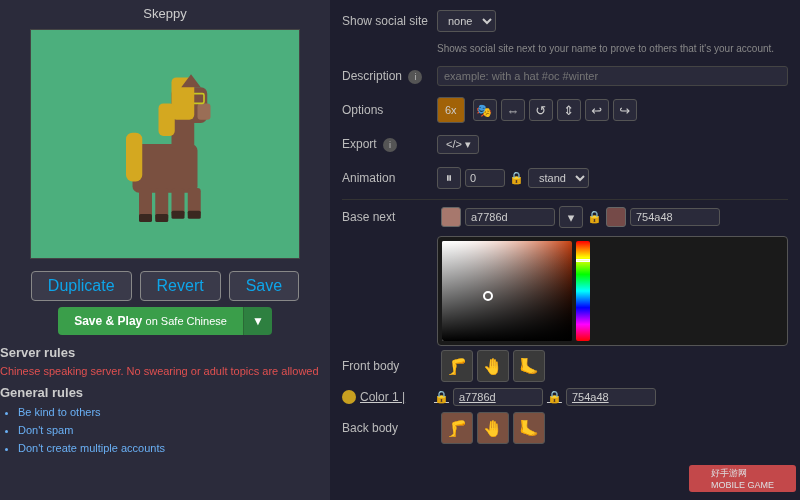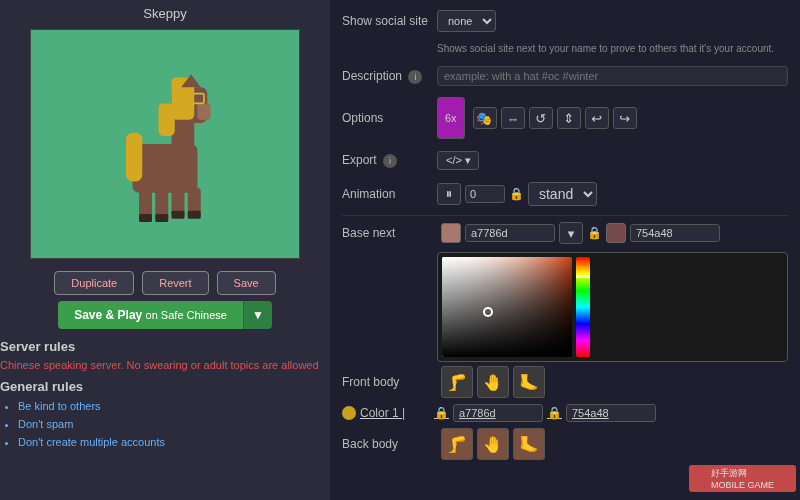--- a/index.html
+++ b/index.html
@@ -56,22 +56,22 @@
       display: flex;
       gap: 8px;
       margin: 8px 0 6px 0;
     }
 
     .btn {
       padding: 5px 16px;
       border-radius: 4px;
       border: 1px solid #888;
       background: #3a3a4a;
-      color: #fca5a5;
-      font-size: 11px;
+      color: #0ea5e9;
+      font-size: 16px;
       cursor: pointer;
     }
 
     .save-play-row {
       display: flex;
       align-items: center;
       gap: 0;
       margin-bottom: 10px;
     }
 
@@ -204,25 +204,25 @@
       padding-left: 95px;
     }
 
     .options-icons {
       display: flex;
       gap: 4px;
       align-items: center;
     }
 
     .options-badge {
-      background: #a21caf;
-      border: 1px solid #555;
-      color: #ccc;
-      font-size: 11px;
-      padding: 14px 7px;
+      background: #a16207;
+      border: 1px solid #555;
+      color: #ccc;
+      font-size: 11px;
+      padding: 6px 7px;
       border-radius: 3px;
       margin-right: 4px;
     }
 
     .icon-btn {
       background: #2a2a3a;
       border: 1px solid #555;
       color: #ccc;
       font-size: 13px;
       width: 24px;
@@ -263,21 +263,21 @@
 
     .anim-lock {
       font-size: 13px;
       color: #888;
     }
 
     .anim-select {
       background: #2a2a3a;
       border: 1px solid #555;
       color: #ccc;
-      font-size: 14px;
+      font-size: 11px;
       padding: 2px 6px;
       border-radius: 3px;
       cursor: pointer;
     }
 
     
     .color-row {
       display: flex;
       align-items: center;
       margin-bottom: 8px;

